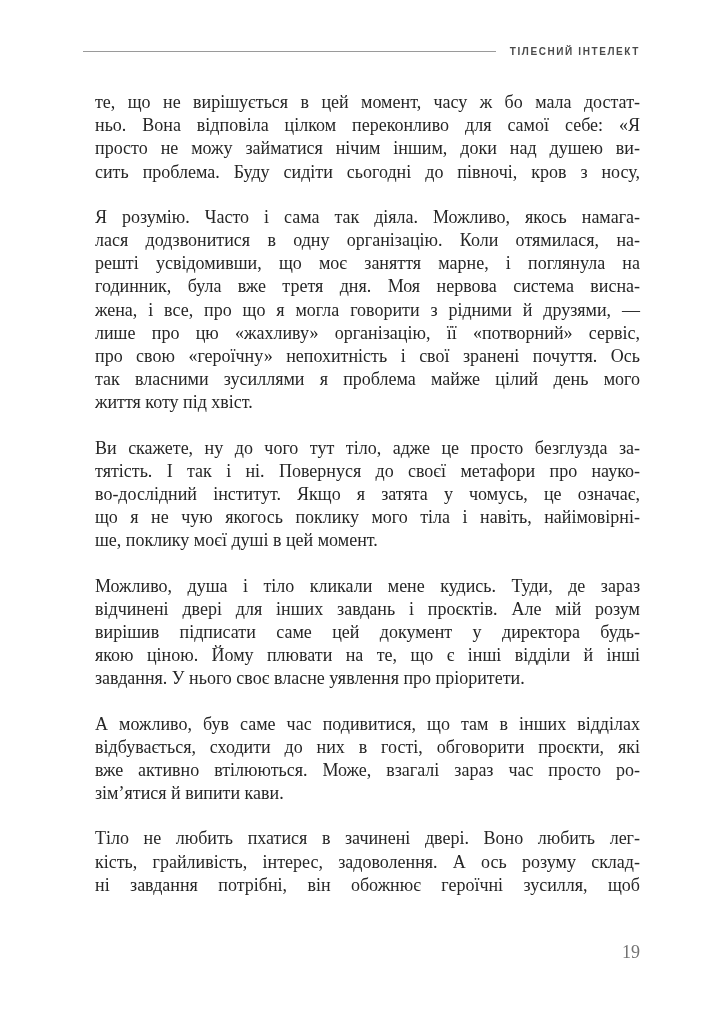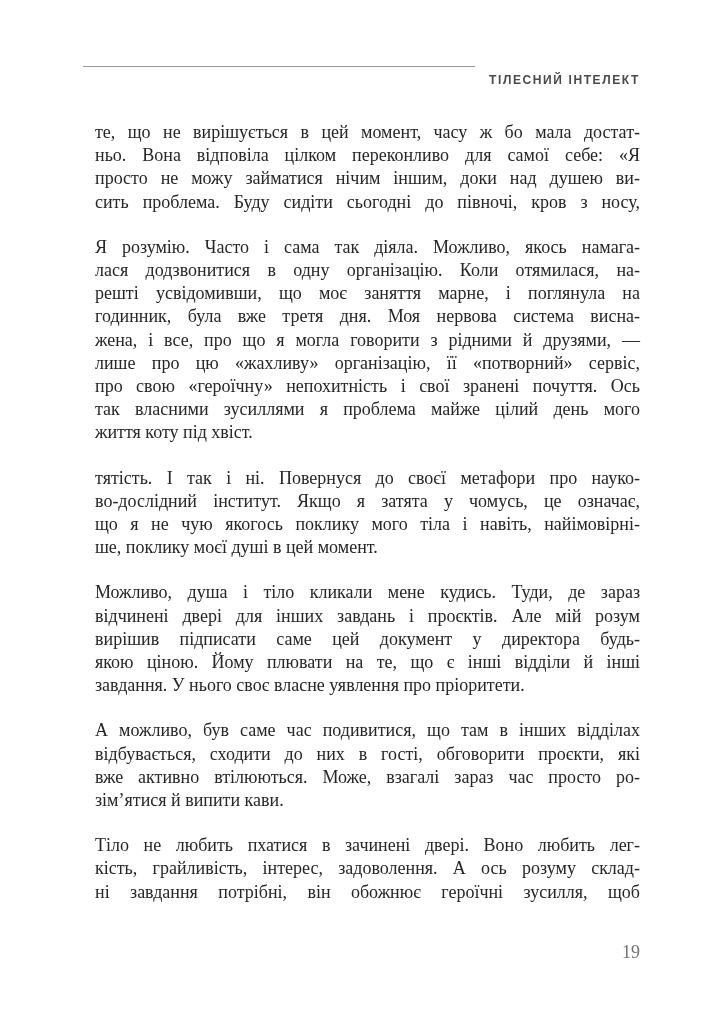--- a/index.html
+++ b/index.html
@@ -26,26 +26,25 @@
     margin-bottom: 34px;
   }
   .running-head .rule {
     flex: 1 1 auto;
     height: 0;
     border-top: 1.5px solid #9a9a9a;
   }
   .running-head .head-title {
     flex: 0 0 auto;
     font-family: "Liberation Sans", "DejaVu Sans", sans-serif;
-    font-size: 12px;
+    font-size: 10px;
     font-weight: 600;
     letter-spacing: 1.6px;
     color: #4a4a4a;
     white-space: nowrap;
-    margin-top: 27px;
   }
   .body-text {
     font-size: 18px;
     line-height: 23.2px;
   }
   .paragraph {
     margin: 0 0 22px 0;
   }
   .line {
     text-align: justify;
@@ -87,20 +86,21 @@
         <div class="line">лася додзвонитися в одну організацію. Коли отямилася, на-</div>
         <div class="line">решті усвідомивши, що моє заняття марне, і поглянула на</div>
         <div class="line">годинник, була вже третя дня. Моя нервова система висна-</div>
         <div class="line">жена, і все, про що я могла говорити з рідними й друзями, —</div>
         <div class="line">лише про цю «жахливу» організацію, її «потворний» сервіс,</div>
         <div class="line">про свою «героїчну» непохитність і свої зранені почуття. Ось</div>
         <div class="line">так власними зусиллями я проблема майже цілий день мого</div>
         <div class="line para-end">життя коту під хвіст.</div>
       </div>
       <div class="paragraph">
+        <div class="line">Ви скажете, ну до чого тут тіло, адже це просто безглузда за-</div>
         <div class="line">тятість. І так і ні. Повернуся до своєї метафори про науко-</div>
         <div class="line">во-дослідний інститут. Якщо я затята у чомусь, це означає,</div>
         <div class="line">що я не чую якогось поклику мого тіла і навіть, найімовірні-</div>
         <div class="line para-end">ше, поклику моєї душі в цей момент.</div>
       </div>
       <div class="paragraph">
         <div class="line">Можливо, душа і тіло кликали мене кудись. Туди, де зараз</div>
         <div class="line">відчинені двері для інших завдань і проєктів. Але мій розум</div>
         <div class="line">вирішив підписати саме цей документ у директора будь-</div>
         <div class="line">якою ціною. Йому плювати на те, що є інші відділи й інші</div>

